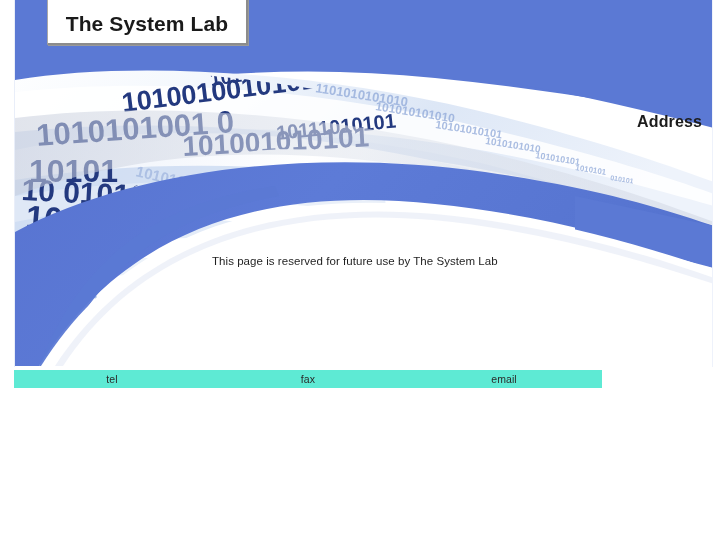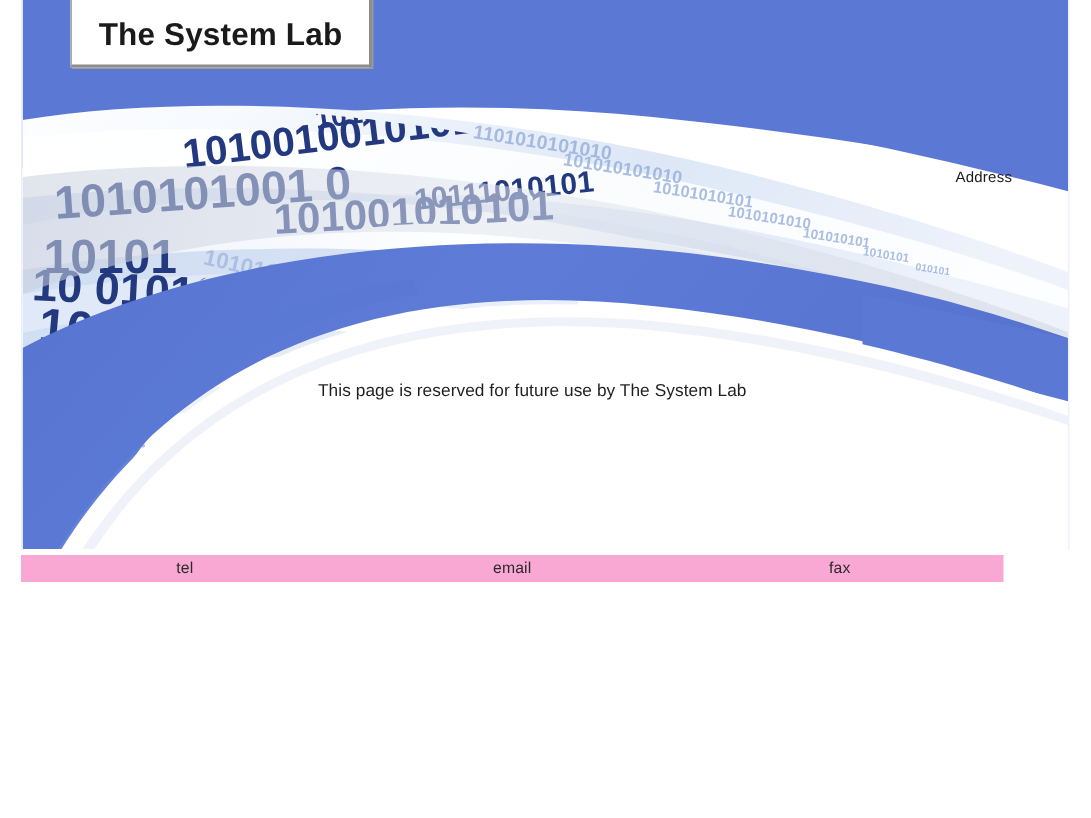--- a/index.html
+++ b/index.html
@@ -64,22 +64,22 @@
     letter-spacing: 0.1px;
     white-space: nowrap;
   }
 
   
   #address-block {
     position: absolute;
     left: 622px;
     top: 113px;
     z-index: 6;
-    font-size: 10px;
-    font-weight: normal;
+    font-size: 16px;
+    font-weight: bold;
     color: #1c1c1c;
     white-space: nowrap;
     letter-spacing: 0.15px;
   }
 
   
   #body-copy {
     position: absolute;
     left: 197px;
     top: 255px;
@@ -88,23 +88,23 @@
     color: #1f1f1f;
     white-space: nowrap;
     letter-spacing: 0.05px;
   }
 
   
   #footer {
     position: absolute;
     left: 14px;
     top: 370px;
-    width: 655px;
+    width: 588px;
     height: 18px;
-    background: #f9a8d4;
+    background: #5eead4;
     display: flex;
     align-items: center;
     z-index: 7;
   }
   #footer .fcell {
     font-size: 10.5px;
     color: #2b2b2b;
     text-align: center;
     letter-spacing: 0.1px;
     white-space: nowrap;
@@ -286,17 +286,17 @@
     </div>
 
     <div id="address-block">Address</div>
 
     <div id="body-copy">This page is reserved for future use by The System Lab</div>
 
   </div>
 
   <div id="footer">
     <div class="fcell fcell-tel">tel</div>
+    <div class="fcell fcell-fax">fax</div>
     <div class="fcell fcell-email">email</div>
-    <div class="fcell fcell-fax">fax</div>
   </div>
 
 </div>
 
 </body></html>

